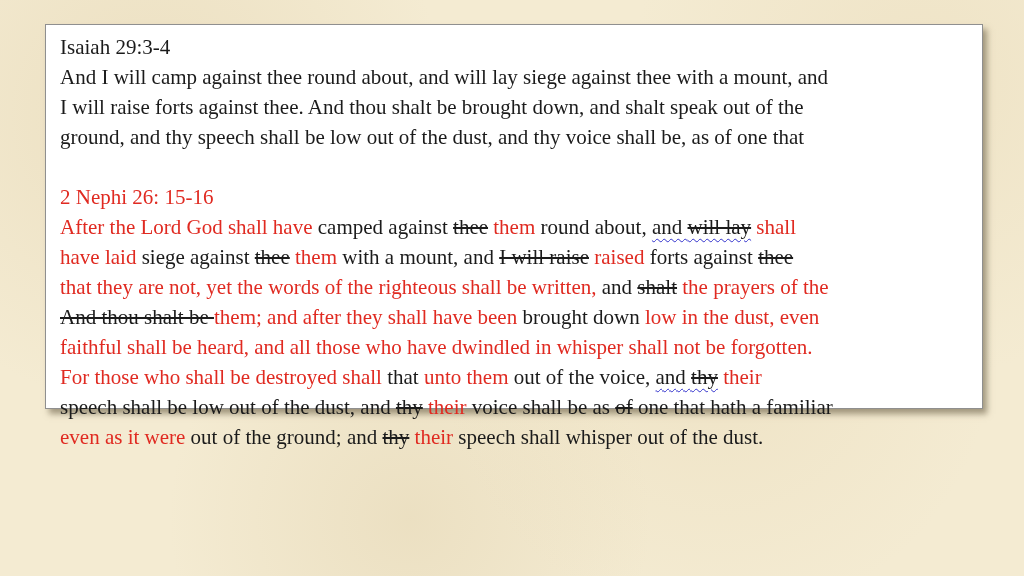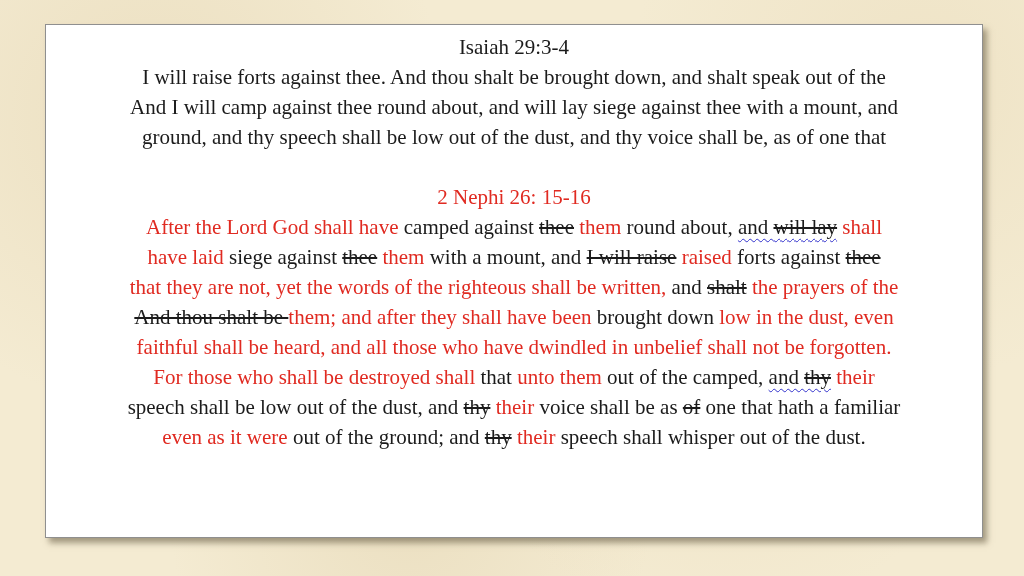--- a/index.html
+++ b/index.html
@@ -17,27 +17,26 @@
       radial-gradient(circle at 15% 20%, rgba(216,196,152,0.30) 0%, rgba(216,196,152,0) 30%),
       radial-gradient(circle at 70% 60%, rgba(222,203,160,0.25) 0%, rgba(222,203,160,0) 35%),
       radial-gradient(circle at 40% 90%, rgba(210,190,145,0.25) 0%, rgba(210,190,145,0) 30%),
       radial-gradient(circle at 90% 15%, rgba(226,209,170,0.30) 0%, rgba(226,209,170,0) 28%);
   }
   .card {
     position: absolute;
     left: 45px;
     top: 24px;
     width: 938px;
-    height: 514px;
+    height: 385px;
     box-sizing: border-box;
     background: #ffffff;
     border: 1px solid #8f8f8f;
     box-shadow: 4px 5px 6px rgba(95, 84, 60, 0.55);
-    padding: 7px 24px;
-    text-align: center;
+    padding: 7px 14px;
   }
   .line {
     height: 30px;
     line-height: 30px;
     font-size: 21px;
     color: #1b1b1b;
     white-space: nowrap;
   }
   .blank-line {
     height: 30px;
@@ -61,32 +60,32 @@
     text-decoration-style: solid;
   }
 </style>
 </head>
 <body>
 
 <div class="card">
 
   <div class="line">Isaiah 29:3-4</div>
   <div id="isaiah-lines">
+      <div class="line">And I will camp against thee round about, and will lay siege against thee with a mount, and</div>
       <div class="line">I will raise forts against thee. And thou shalt be brought down, and shalt speak out of the</div>
-      <div class="line">And I will camp against thee round about, and will lay siege against thee with a mount, and</div>
       <div class="line">ground, and thy speech shall be low out of the dust, and thy voice shall be, as of one that</div>
     </div>
 
   <div class="blank-line"></div>
 
   <div class="line seg-red">2 Nephi 26: 15-16</div>
   <div id="nephi-lines">
       <div class="line"><span class="seg-red">After the Lord God shall have </span><span class="">camped against </span><span class="seg-strike">thee</span><span class=""> </span><span class="seg-red">them</span><span class=""> round about, </span><span class="seg-wavy">and </span><span class="seg-wavy"><span class="seg-strike">will lay</span></span><span class=""> </span><span class="seg-red">shall</span></div>
       <div class="line"><span class="seg-red">have laid </span><span class="">siege against </span><span class="seg-strike">thee</span><span class=""> </span><span class="seg-red">them</span><span class=""> with a mount, and </span><span class="seg-strike">I will raise</span><span class=""> </span><span class="seg-red">raised</span><span class=""> forts against </span><span class="seg-strike">thee</span></div>
       <div class="line"><span class="seg-red">that they are not, yet the words of the righteous shall be written, </span><span class="">and </span><span class="seg-strike">shalt</span><span class="">  </span><span class="seg-red">the prayers of the</span></div>
       <div class="line"><span class="seg-strike">And thou shalt be </span><span class="seg-red">them; and after they shall have been </span><span class="">brought down </span><span class="seg-red">low in the dust, even</span></div>
-      <div class="line"><span class="seg-red">faithful shall be heard, and all those who have dwindled in unbelief shall not be forgotten.</span></div>
-      <div class="line"><span class="seg-red">For those who shall be destroyed shall </span><span class="">that </span><span class="seg-red">unto them </span><span class="">out of the camped, </span><span class="seg-wavy">and </span><span class="seg-wavy"><span class="seg-strike">thy</span></span><span class=""> </span><span class="seg-red">their</span></div>
+      <div class="line"><span class="seg-red">faithful shall be heard, and all those who have dwindled in whisper shall not be forgotten.</span></div>
+      <div class="line"><span class="seg-red">For those who shall be destroyed shall </span><span class="">that </span><span class="seg-red">unto them </span><span class="">out of the voice, </span><span class="seg-wavy">and </span><span class="seg-wavy"><span class="seg-strike">thy</span></span><span class=""> </span><span class="seg-red">their</span></div>
       <div class="line"><span class="">speech shall be low out of the dust, and </span><span class="seg-strike">thy</span><span class=""> </span><span class="seg-red">their</span><span class=""> voice shall be as </span><span class="seg-strike">of</span><span class=""> one that hath a familiar</span></div>
       <div class="line"><span class="seg-red">even as it were </span><span class="">out of the ground; and </span><span class="seg-strike">thy</span><span class=""> </span><span class="seg-red">their</span><span class=""> speech shall whisper out of the dust.</span></div>
     </div>
 
 </div>
 
 </body></html>

